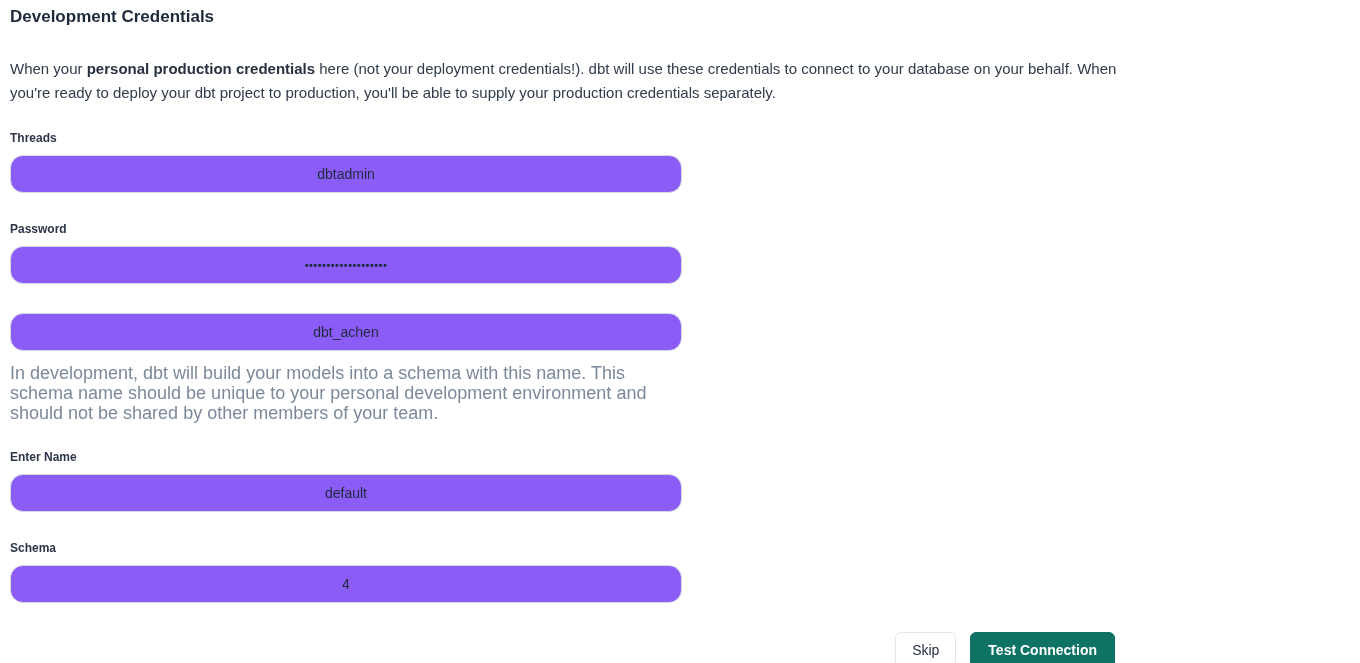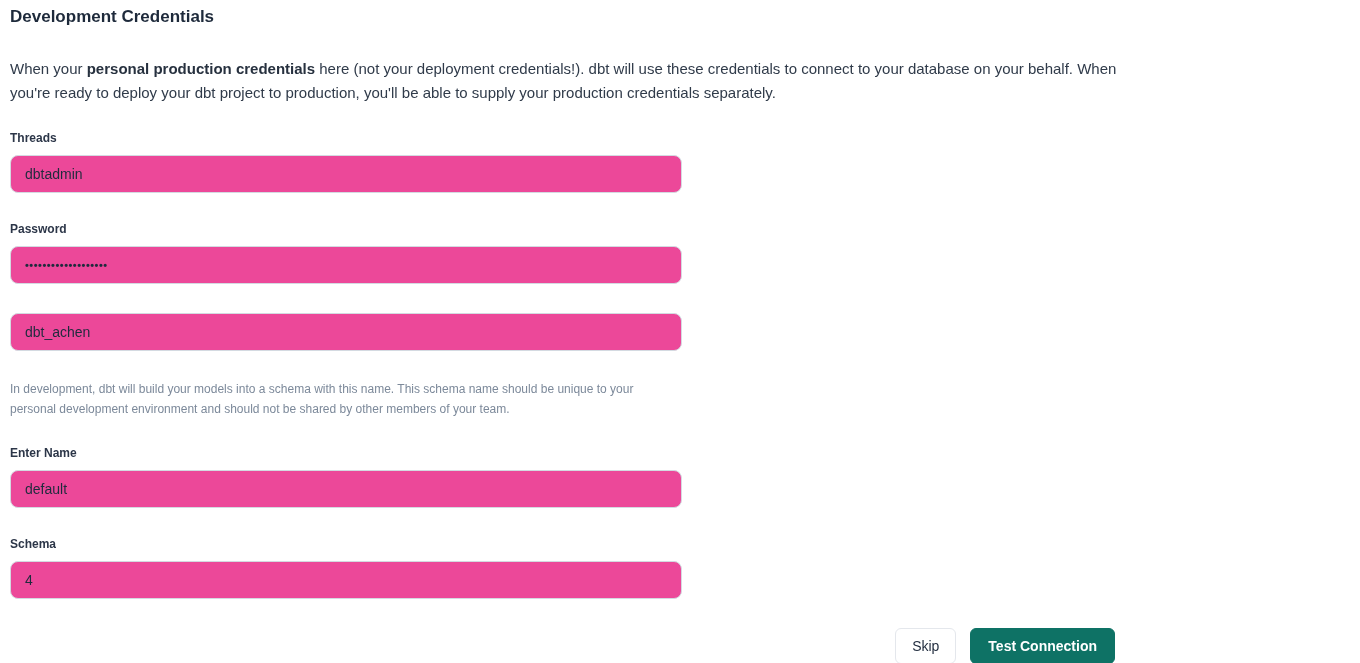--- a/index.html
+++ b/index.html
@@ -40,37 +40,38 @@
     line-height: 14px;
     font-weight: 700;
     color: #2c3648;
     margin-bottom: 10px;
   }
   .text-input {
     display: block;
     width: 672px;
     height: 38px;
     border: 1px solid #d4dae1;
-    border-radius: 8px;
+    border-radius: 13px;
     padding: 0 14px;
     font-family: "Liberation Sans", sans-serif;
     font-size: 14px;
     color: #1f2b3d;
-    background: #ec4899;
+    background: #8b5cf6;
     outline: none;
+    text-align: center;
   }
   .password-mask {
     font-size: 11px;
     letter-spacing: 0.5px;
     font-weight: 700;
   }
   .help-text {
-    margin-top: 28px;
+    margin-top: 12px;
     max-width: 668px;
-    font-size: 12px;
+    font-size: 18px;
     line-height: 20px;
     color: #7c899a;
   }
   .field-with-help { margin-bottom: 27px; }
   .footer-actions {
     margin-top: 22px;
     padding-right: 15px;
     display: flex;
     justify-content: flex-end;
     align-items: center;

